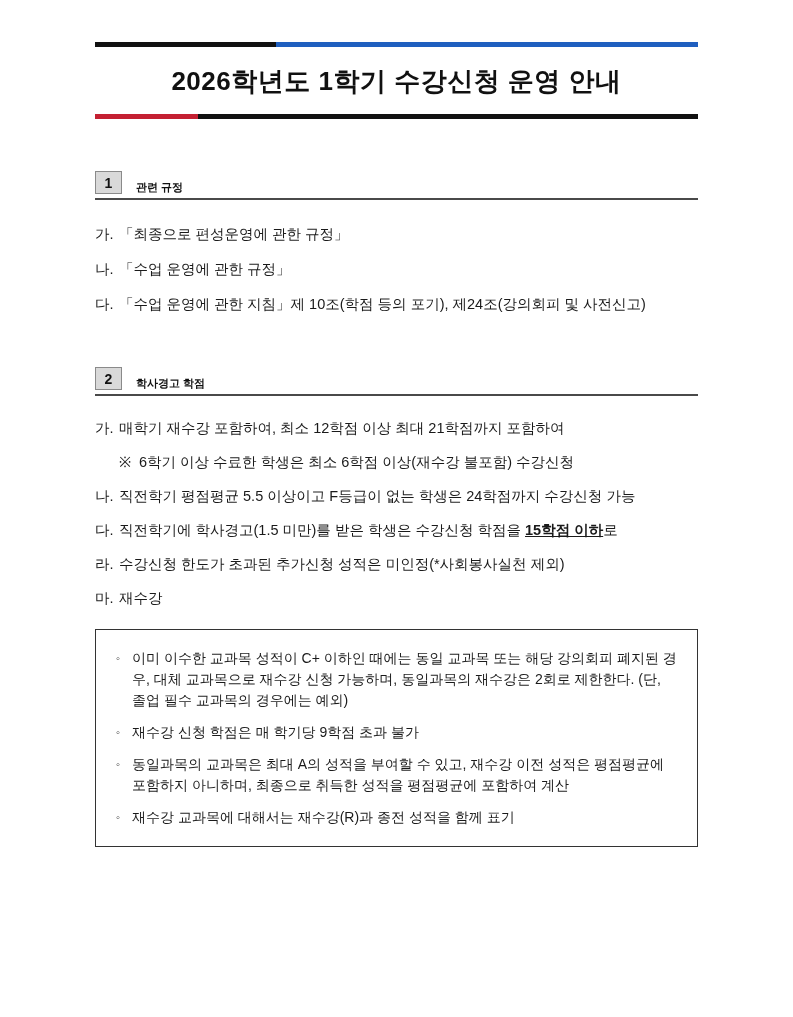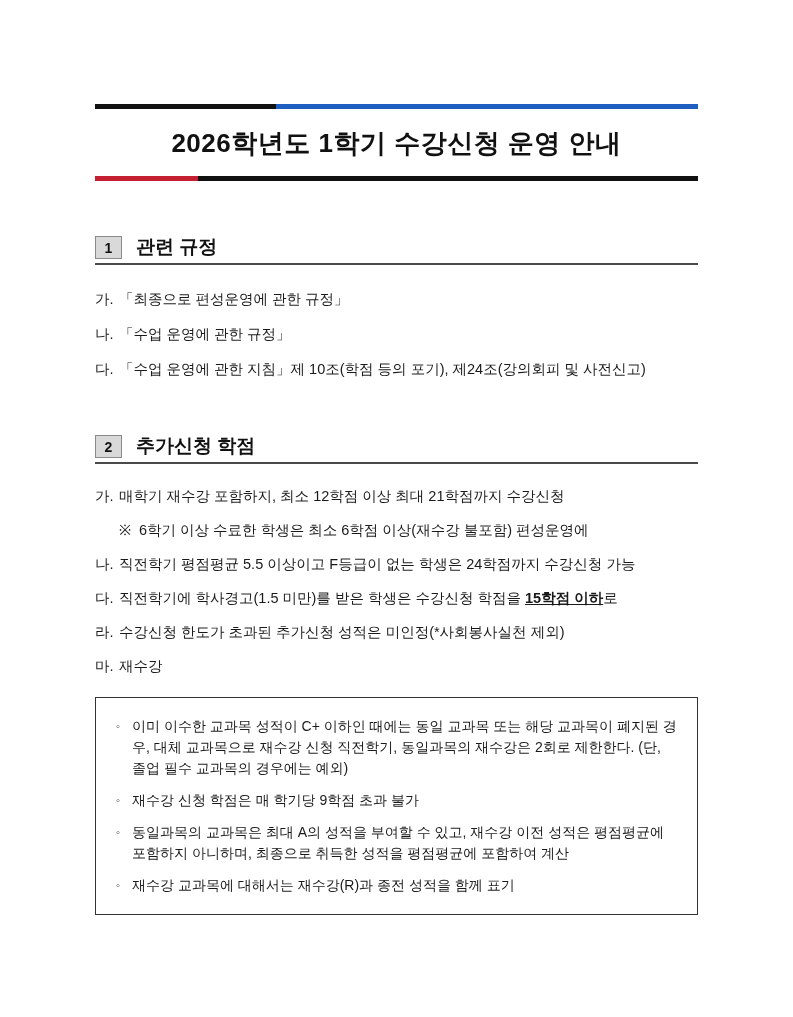--- a/index.html
+++ b/index.html
@@ -17,21 +17,21 @@
   .page {
     position: relative;
     width: 793px;
     height: 1017px;
     box-sizing: border-box;
     padding: 0 95px;
   }
 
   
   .title-block {
-    margin-top: 104px;
+    margin-top: 42px;
   }
   .rule-top {
     display: flex;
     height: 5px;
     width: 100%;
   }
   .rule-top .seg-dark {
     width: 30%;
     background: #111111;
   }
@@ -80,21 +80,21 @@
     color: #111111;
     font-size: 14px;
     font-weight: bold;
     display: flex;
     align-items: center;
     justify-content: center;
     box-sizing: border-box;
     margin-right: 14px;
   }
   .section-title {
-    font-size: 19px;
+    font-size: 11px;
     font-weight: bold;
     color: #111111;
     position: relative;
     top: 1px;
   }
 
   
   .body {
     margin-top: 24px;
   }
@@ -192,32 +192,32 @@
       <div class="line">
         <span class="marker">다.</span>
         <span class="text">「수업 운영에 관한 지침」제 10조(학점 등의 포기), 제24조(강의회피 및 사전신고)</span>
       </div>
     </div>
   </div>
 
   <div class="section sec2">
     <div class="section-head">
       <div class="section-num">2</div>
-      <div class="section-title">추가신청 학점</div>
+      <div class="section-title">학사경고 학점</div>
     </div>
     <div class="body">
 
       <div class="line">
         <span class="marker">가.</span>
-        <span class="text">매학기 재수강 포함하지, 최소 12학점 이상 최대 21학점까지 수강신청</span>
+        <span class="text">매학기 재수강 포함하여, 최소 12학점 이상 최대 21학점까지 포함하여</span>
       </div>
 
       <div class="line star indent">
         <span class="marker">※</span>
-        <span class="text">6학기 이상 수료한 학생은 최소 6학점 이상(재수강 불포함) 편성운영에</span>
+        <span class="text">6학기 이상 수료한 학생은 최소 6학점 이상(재수강 불포함) 수강신청</span>
       </div>
 
       <div class="line">
         <span class="marker">나.</span>
         <span class="text">직전학기 평점평균 5.5 이상이고 F등급이 없는 학생은 24학점까지 수강신청 가능</span>
       </div>
 
       <div class="line">
         <span class="marker">다.</span>
         <span class="text"><span>직전학기에 학사경고(1.5 미만)를 받은 학생은 수강신청 학점을 </span><span class="u-bold">15학점 이하</span><span>로</span></span>
@@ -231,21 +231,21 @@
 
       <div class="line">
         <span class="marker">마.</span>
         <span class="text">재수강</span>
       </div>
 
       <div class="note-box">
 
         <div class="note-line">
           <span class="dot">◦</span>
-          <span class="ntext"><span>이미 이수한 교과목 성적이 C+ 이하인 때에는 동일 교과목 또는 해당 교과목이 폐지된 경우, 대체 교과목으로 재수강 신청 직전학기, </span><b>동일과목의 재수강은 2회로 제한한다.</b><span> (단, 졸업 필수 교과목의 경우에는 예외)</span></span>
+          <span class="ntext"><span>이미 이수한 교과목 성적이 C+ 이하인 때에는 동일 교과목 또는 해당 강의회피 폐지된 경우, 대체 교과목으로 재수강 신청 가능하며, </span><b>동일과목의 재수강은 2회로 제한한다.</b><span> (단, 졸업 필수 교과목의 경우에는 예외)</span></span>
         </div>
 
         <div class="note-line">
           <span class="dot">◦</span>
           <span class="ntext">재수강 신청 학점은 매 학기당 9학점 초과 불가</span>
         </div>
 
         <div class="note-line">
           <span class="dot">◦</span>
           <span class="ntext"><b>동일과목의 교과목은 최대 A의 성적을 부여할 수 있고,</b><span> 재수강 이전 성적은 평점평균에 포함하지 아니하며, 최종으로 취득한 성적을 평점평균에 포함하여 계산</span></span>

